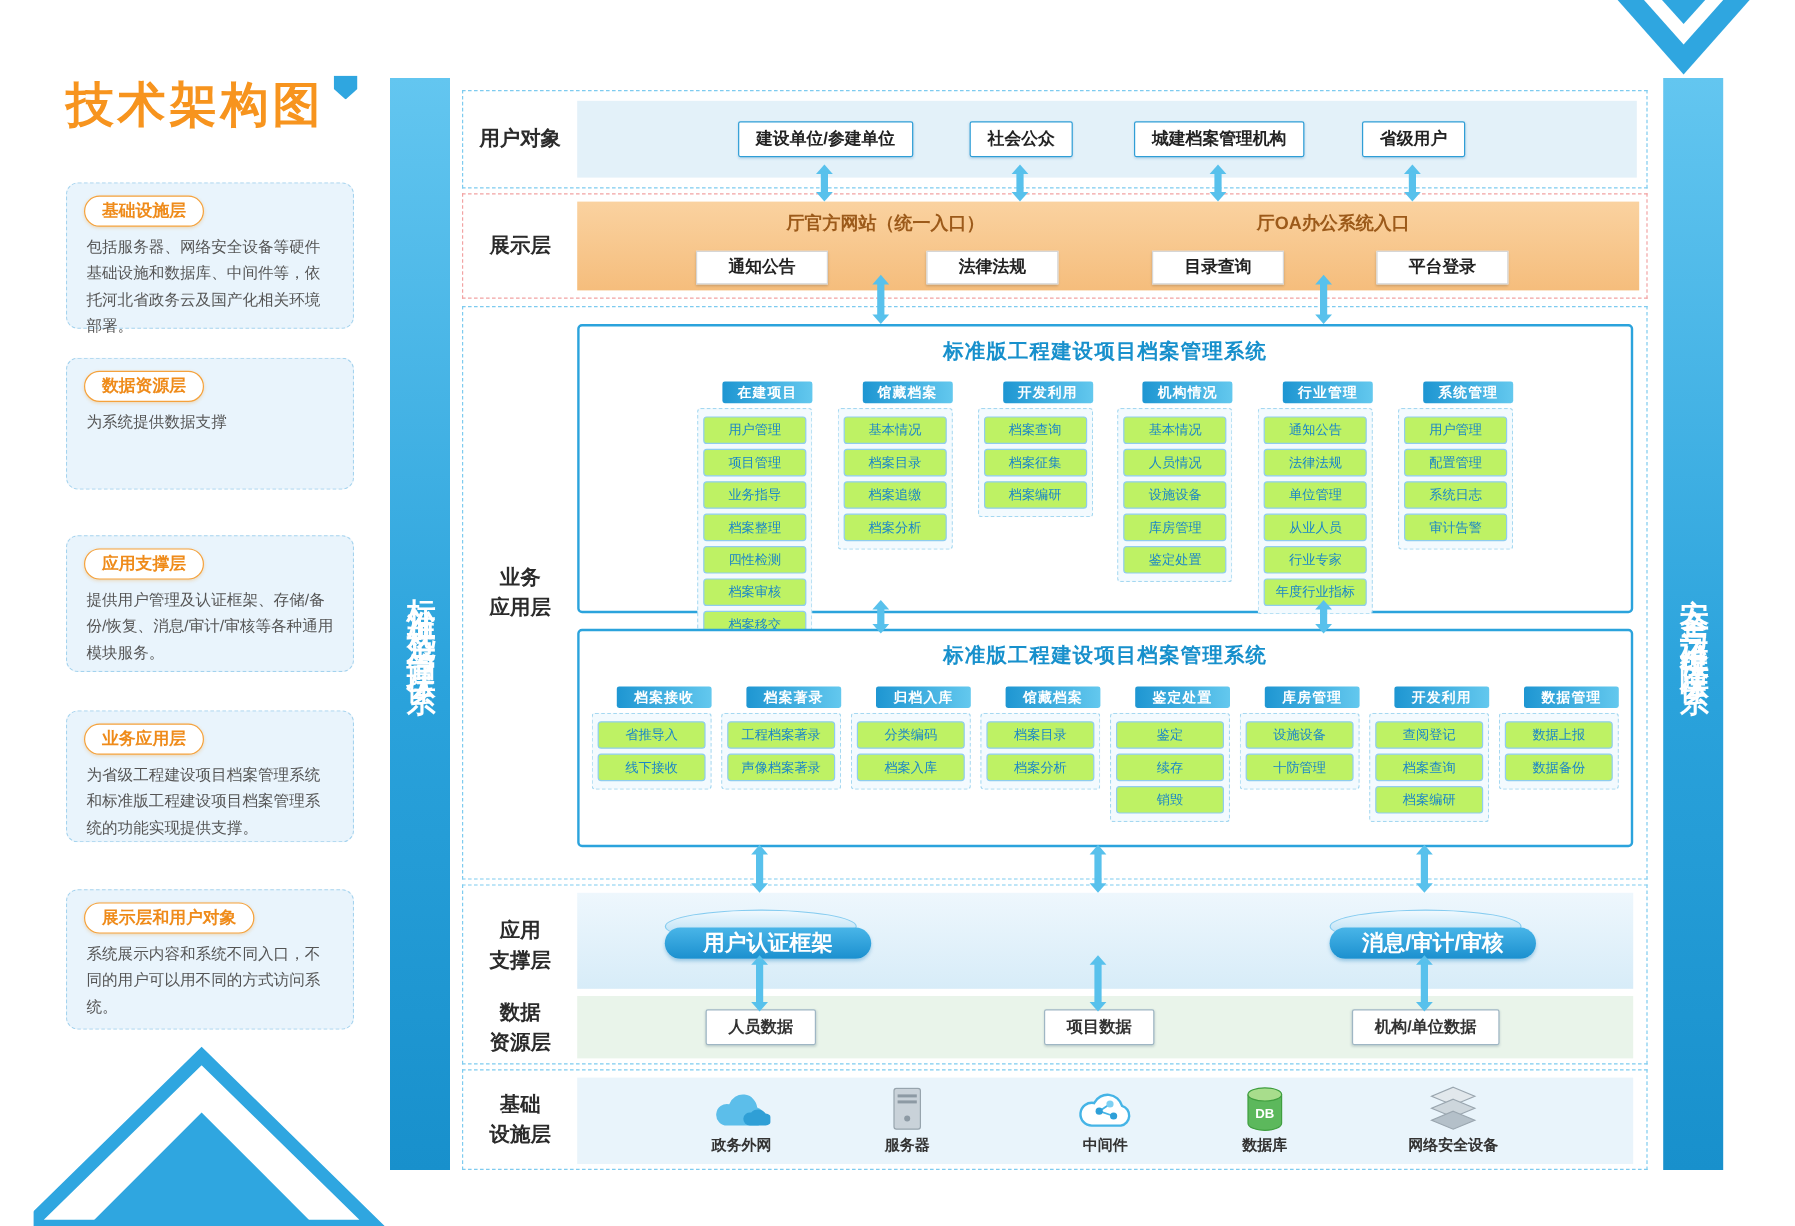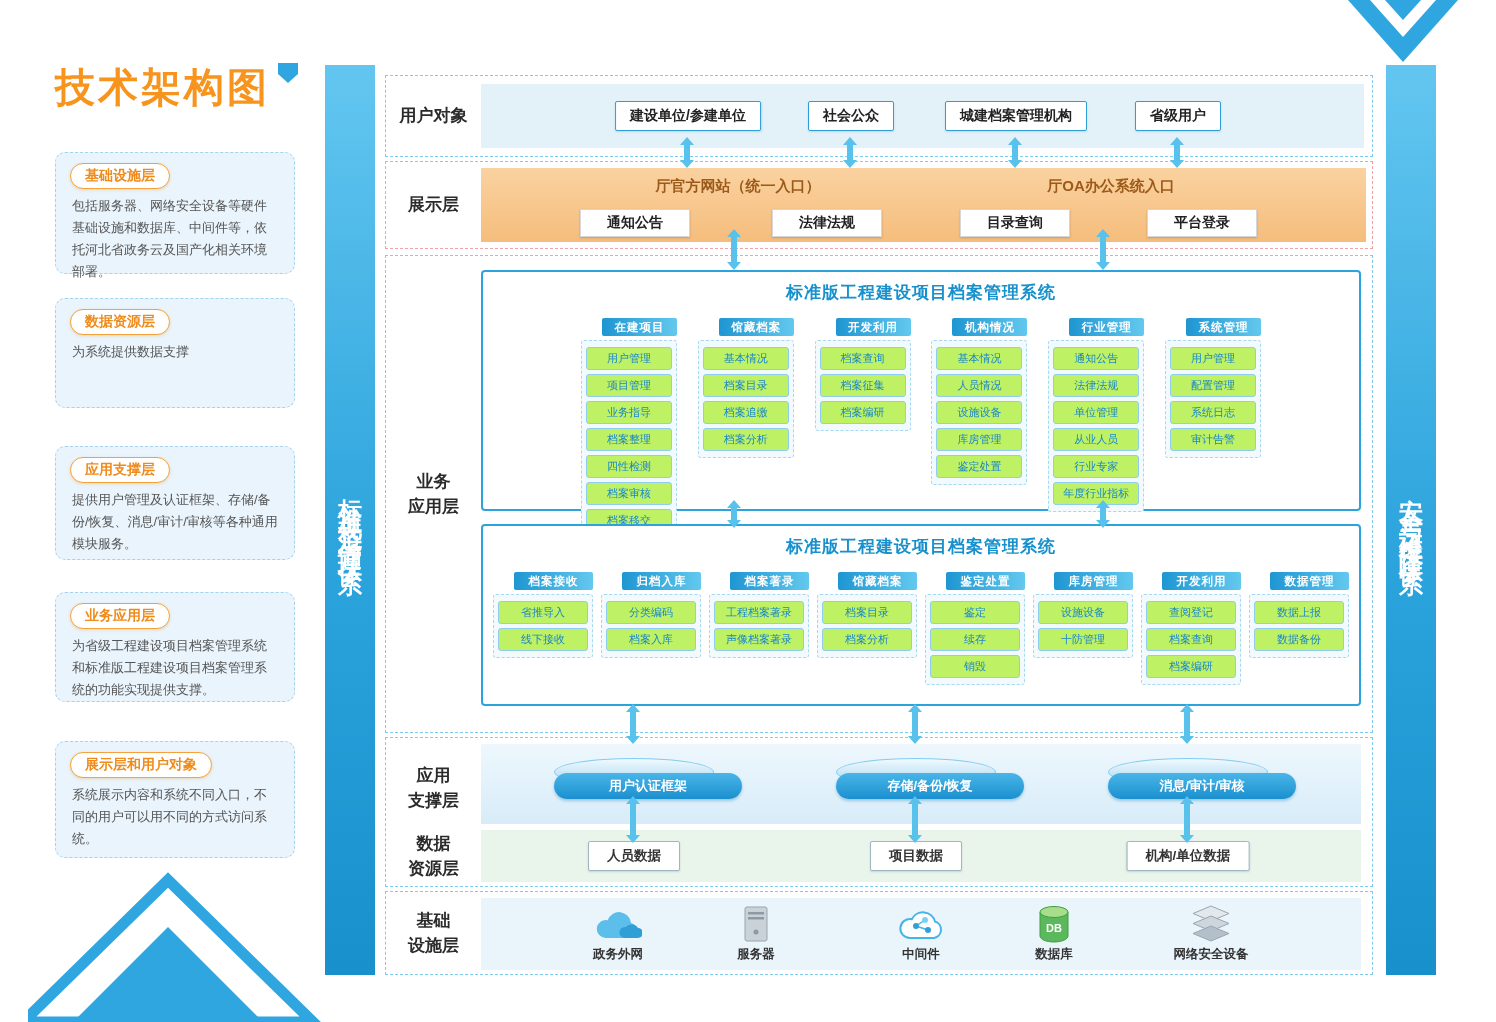--- a/index.html
+++ b/index.html
@@ -70,22 +70,22 @@
     padding:6px 4px; display:flex; flex-direction:column; gap:4px; }
   .mod-item { background:#bef264; border:1px solid #8fcdee; color:#1b86c8; border-radius:3px;
     font-size:11px; text-align:center; padding:3px 0; white-space:nowrap; overflow:hidden; }
 
   
   .sup-strip { position:absolute; left:95px; top:6px; width:880px; height:80px;
     background:linear-gradient(180deg,#eef7fd,#d7ecf8); }
   .disk { position:absolute; top:14px; width:160px; height:44px; transform:translateX(-50%); }
   .disk-top { position:absolute; left:0; top:0; width:160px; height:28px; border-radius:50%;
     background:linear-gradient(180deg,#f0f9fe,#a9d8f2); border:1px solid #86ccf0; }
-  .disk-label { position:absolute; left:0; top:15px; width:188px; height:26px; border-radius:13px;
-    background:linear-gradient(180deg,#49b5e8,#1b90cf); color:#fff; font-size:13px; font-weight:bold;
+  .disk-label { position:absolute; left:0; top:15px; width:172px; height:26px; border-radius:13px;
+    background:linear-gradient(180deg,#49b5e8,#1b90cf); color:#fff; font-size:18px; font-weight:bold;
     display:flex; align-items:center; justify-content:center; box-shadow:0 2px 3px rgba(30,130,190,.35); white-space:nowrap; }
   .sd-label-1 { position:absolute; left:0; top:14px; height:72px; width:95px; display:flex;
     flex-direction:column; align-items:center; justify-content:center; font-size:17px; font-weight:bold;
     color:#2b2b2b; line-height:1.5; }
   .sd-label-2 { position:absolute; left:0; top:92px; height:52px; width:95px; display:flex;
     flex-direction:column; align-items:center; justify-content:center; font-size:17px; font-weight:bold;
     color:#2b2b2b; line-height:1.5; }
   .data-strip { position:absolute; left:95px; top:92px; width:880px; height:52px; background:#e9f4ea; }
   .dbox { position:absolute; top:50%; transform:translate(-50%,-50%); background:#fff;
     border:1px solid #9fb6c4; border-radius:2px; padding:5px 18px; font-size:13.5px; font-weight:bold;
@@ -251,31 +251,31 @@
       <div class="sys-title">标准版工程建设项目档案管理系统</div>
       <div class="cols cols-8">
         <div class="mod-col">
           <div class="mod-head">档案接收</div>
           <div class="mod-body">
             <div class="mod-item">省推导入</div>
             <div class="mod-item">线下接收</div>
           </div>
         </div>
         <div class="mod-col">
+          <div class="mod-head">档案著录</div>
+          <div class="mod-body">
+            <div class="mod-item">工程档案著录</div>
+            <div class="mod-item">声像档案著录</div>
+          </div>
+        </div>
+        <div class="mod-col">
           <div class="mod-head">归档入库</div>
           <div class="mod-body">
             <div class="mod-item">分类编码</div>
             <div class="mod-item">档案入库</div>
-          </div>
-        </div>
-        <div class="mod-col">
-          <div class="mod-head">档案著录</div>
-          <div class="mod-body">
-            <div class="mod-item">工程档案著录</div>
-            <div class="mod-item">声像档案著录</div>
           </div>
         </div>
         <div class="mod-col">
           <div class="mod-head">馆藏档案</div>
           <div class="mod-body">
             <div class="mod-item">档案目录</div>
             <div class="mod-item">档案分析</div>
           </div>
         </div>
         <div class="mod-col">
@@ -314,24 +314,20 @@
 
   <div class="layer-row" style="top:737px; height:150px;">
     <div class="sd-label-1">
       <span>应用</span>
       <span>支撑层</span>
     </div>
     <div class="sup-strip">
       <div class="disk" style="left:153px;">
         <div class="disk-top"></div>
         <div class="disk-label">用户认证框架</div>
-      </div>
-      <div class="disk" style="left:435px;">
-        <div class="disk-top"></div>
-        <div class="disk-label">存储/备份/恢复</div>
       </div>
       <div class="disk" style="left:707px;">
         <div class="disk-top"></div>
         <div class="disk-label">消息/审计/审核</div>
       </div>
     </div>
     <div class="sd-label-2">
       <span>数据</span>
       <span>资源层</span>
     </div>

